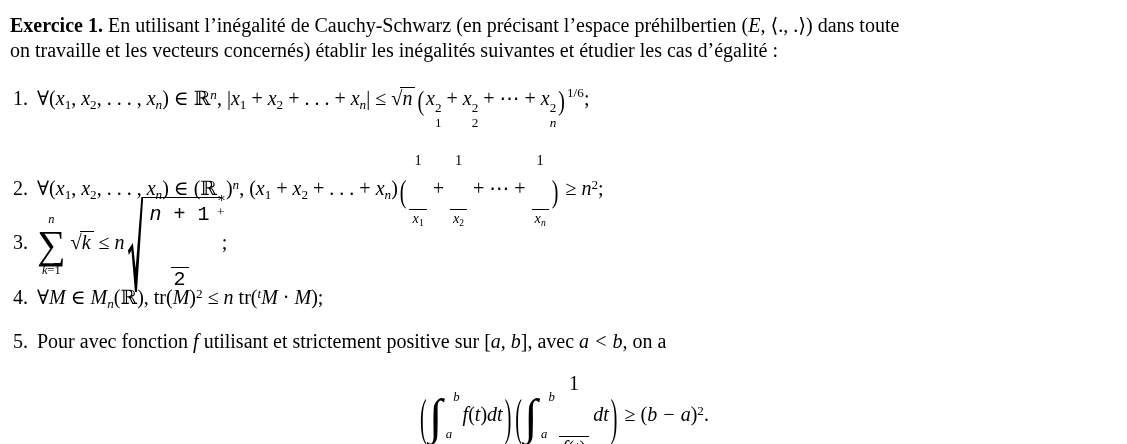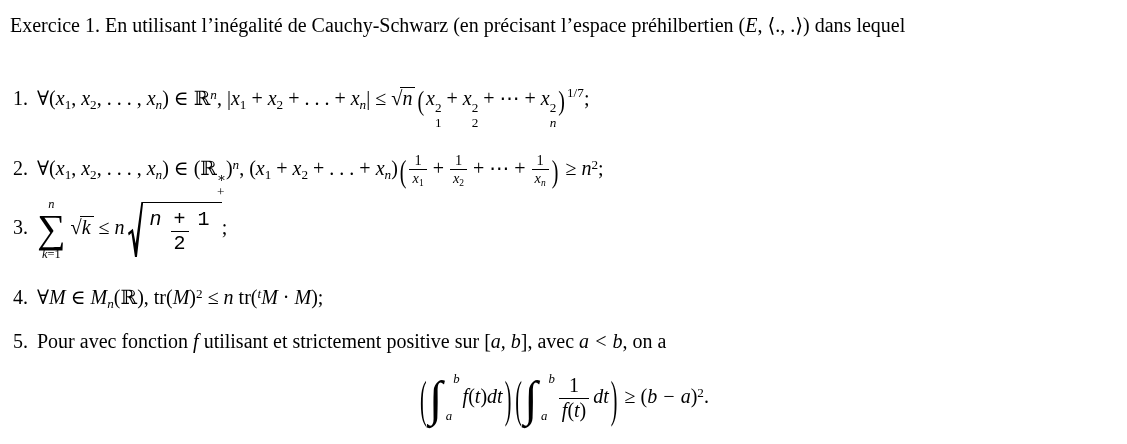--- a/index.html
+++ b/index.html
@@ -3,35 +3,35 @@
 <meta charset="utf-8">
 <style>
   * { margin:0; padding:0; box-sizing:border-box; }
   html,body { width:1127px; height:444px; }
   body {
     background:#ffffff; color:#000000; position:relative; overflow:hidden;
     font-family:"Liberation Serif","DejaVu Serif",serif;
     font-size:20px;
   }
   .it { font-style:italic; }
-  .bold { font-weight:normal; }
+  .bold { font-weight:bold; }
   .hdr { position:absolute; top:13px; left:10px; width:1110px; line-height:25px; }
   .hl { white-space:nowrap; }
   .row { position:absolute; left:13px; white-space:nowrap; }
   .num { margin-right:9px; }
   
   .sb { font-size:0.66em; vertical-align:-0.3em; }
   .sp { font-size:0.66em; vertical-align:0.45em; }
   .sp2 { font-size:0.66em; vertical-align:0.62em; }
   
   .ss { display:inline-flex; flex-direction:column; align-items:flex-start; font-size:0.66em; line-height:1.1; vertical-align:-0.52em; }
   
   .frac { display:inline-flex; flex-direction:column; align-items:center; vertical-align:middle; line-height:1.18; text-align:center; margin:0 1px; }
   .frac .fn, .frac .fd { padding:0 3px; }
-  .frac .fd { border-top:1.3px solid #000; }
+  .frac .fd { border-top:1.3px solid #000;margin-top:40px; }
   .sf { font-size:0.72em; }
   
   .sqrt { white-space:nowrap; }
   .sqrt .sg { font-size:1.02em; }
   .sqrt .bd { display:inline-block; border-top:1.4px solid #000; margin-left:-2px; padding:0 3px 0 2px; line-height:1.05; }
   
   .bigsqrt { display:inline-flex; align-items:center; vertical-align:middle; margin-left:3px;font-family:Liberation Mono, monospace; }
   .bigsqrt svg { width:15px; align-self:stretch; height:auto; }
   .bsb { border-top:1.7px solid #000; padding:5px 8px 1px 3px; display:flex; align-items:center; }
   
@@ -51,33 +51,34 @@
   #it2 { top:152px; }
   #it3 { top:197px; }
   #it4 { top:285px; }
   #it5 { top:330px; }
   #f5  { position:absolute; top:372px; left:0; width:1127px; text-align:center; white-space:nowrap; }
 </style>
 </head>
 <body>
 
 <div class="hdr">
-  <div class="hl"><span class="bold">Exercice 1.</span><span> En utilisant l’inégalité de Cauchy-Schwarz (en précisant l’espace préhilbertien (</span><span class="it">E</span><span>, ⟨., .⟩) dans lequel</span></div>
+  <div class="hl"><span class="bold">Exercice 1.</span><span> En utilisant l’inégalité de Cauchy-Schwarz (en précisant l’espace préhilbertien (</span><span class="it">E</span><span>, ⟨., .⟩) dans toute</span></div>
+  <div class="hl">on travaille et les vecteurs concernés) établir les inégalités suivantes et étudier les cas d’égalité :</div>
 </div>
 
 <div class="row" id="it1"><span class="num">1.</span><span><span>∀(</span><span class="it">x</span><span class="sb">1</span><span>, </span><span class="it">x</span><span class="sb">2</span><span>, . . . , </span><span class="it">x</span><span class="sb it">n</span><span>) ∈ </span><span>ℝ</span><span class="sp it">n</span><span>, |</span><span class="it">x</span><span class="sb">1</span><span> + </span><span class="it">x</span><span class="sb">2</span><span> + . . . + </span><span class="it">x</span><span class="sb it">n</span><span>| ≤ </span><span class="sqrt"><span class="sg">√</span><span class="bd"><span class="it">n</span></span></span><span class="bp" style="--sy:1.35">(</span><span class="it">x</span><span class="ss">
         <span>2</span>
         <span>1</span>
       </span><span> + </span><span class="it">x</span><span class="ss">
         <span>2</span>
         <span>2</span>
       </span><span> + ⋯ + </span><span class="it">x</span><span class="ss">
         <span>2</span>
         <span class="it">n</span>
-      </span><span class="bp" style="--sy:1.35">)</span><span class="sp2">1/7</span><span>;</span></span></div>
+      </span><span class="bp" style="--sy:1.35">)</span><span class="sp2">1/6</span><span>;</span></span></div>
 
 <div class="row" id="it2"><span class="num">2.</span><span><span>∀(</span><span class="it">x</span><span class="sb">1</span><span>, </span><span class="it">x</span><span class="sb">2</span><span>, . . . , </span><span class="it">x</span><span class="sb it">n</span><span>) ∈ (</span><span>ℝ</span><span class="ss">
         <span>∗</span>
         <span>+</span>
       </span><span>)</span><span class="sp it">n</span><span>, (</span><span class="it">x</span><span class="sb">1</span><span> + </span><span class="it">x</span><span class="sb">2</span><span> + . . . + </span><span class="it">x</span><span class="sb it">n</span><span>)</span><span class="bp" style="--sy:1.6">(</span><span class="frac sf">
         <span class="fn">1</span>
         <span class="fd"><span class="it">x</span><span class="sb">1</span></span>
       </span><span> + </span><span class="frac sf">
         <span class="fn">1</span>
         <span class="fd"><span class="it">x</span><span class="sb">2</span></span>

